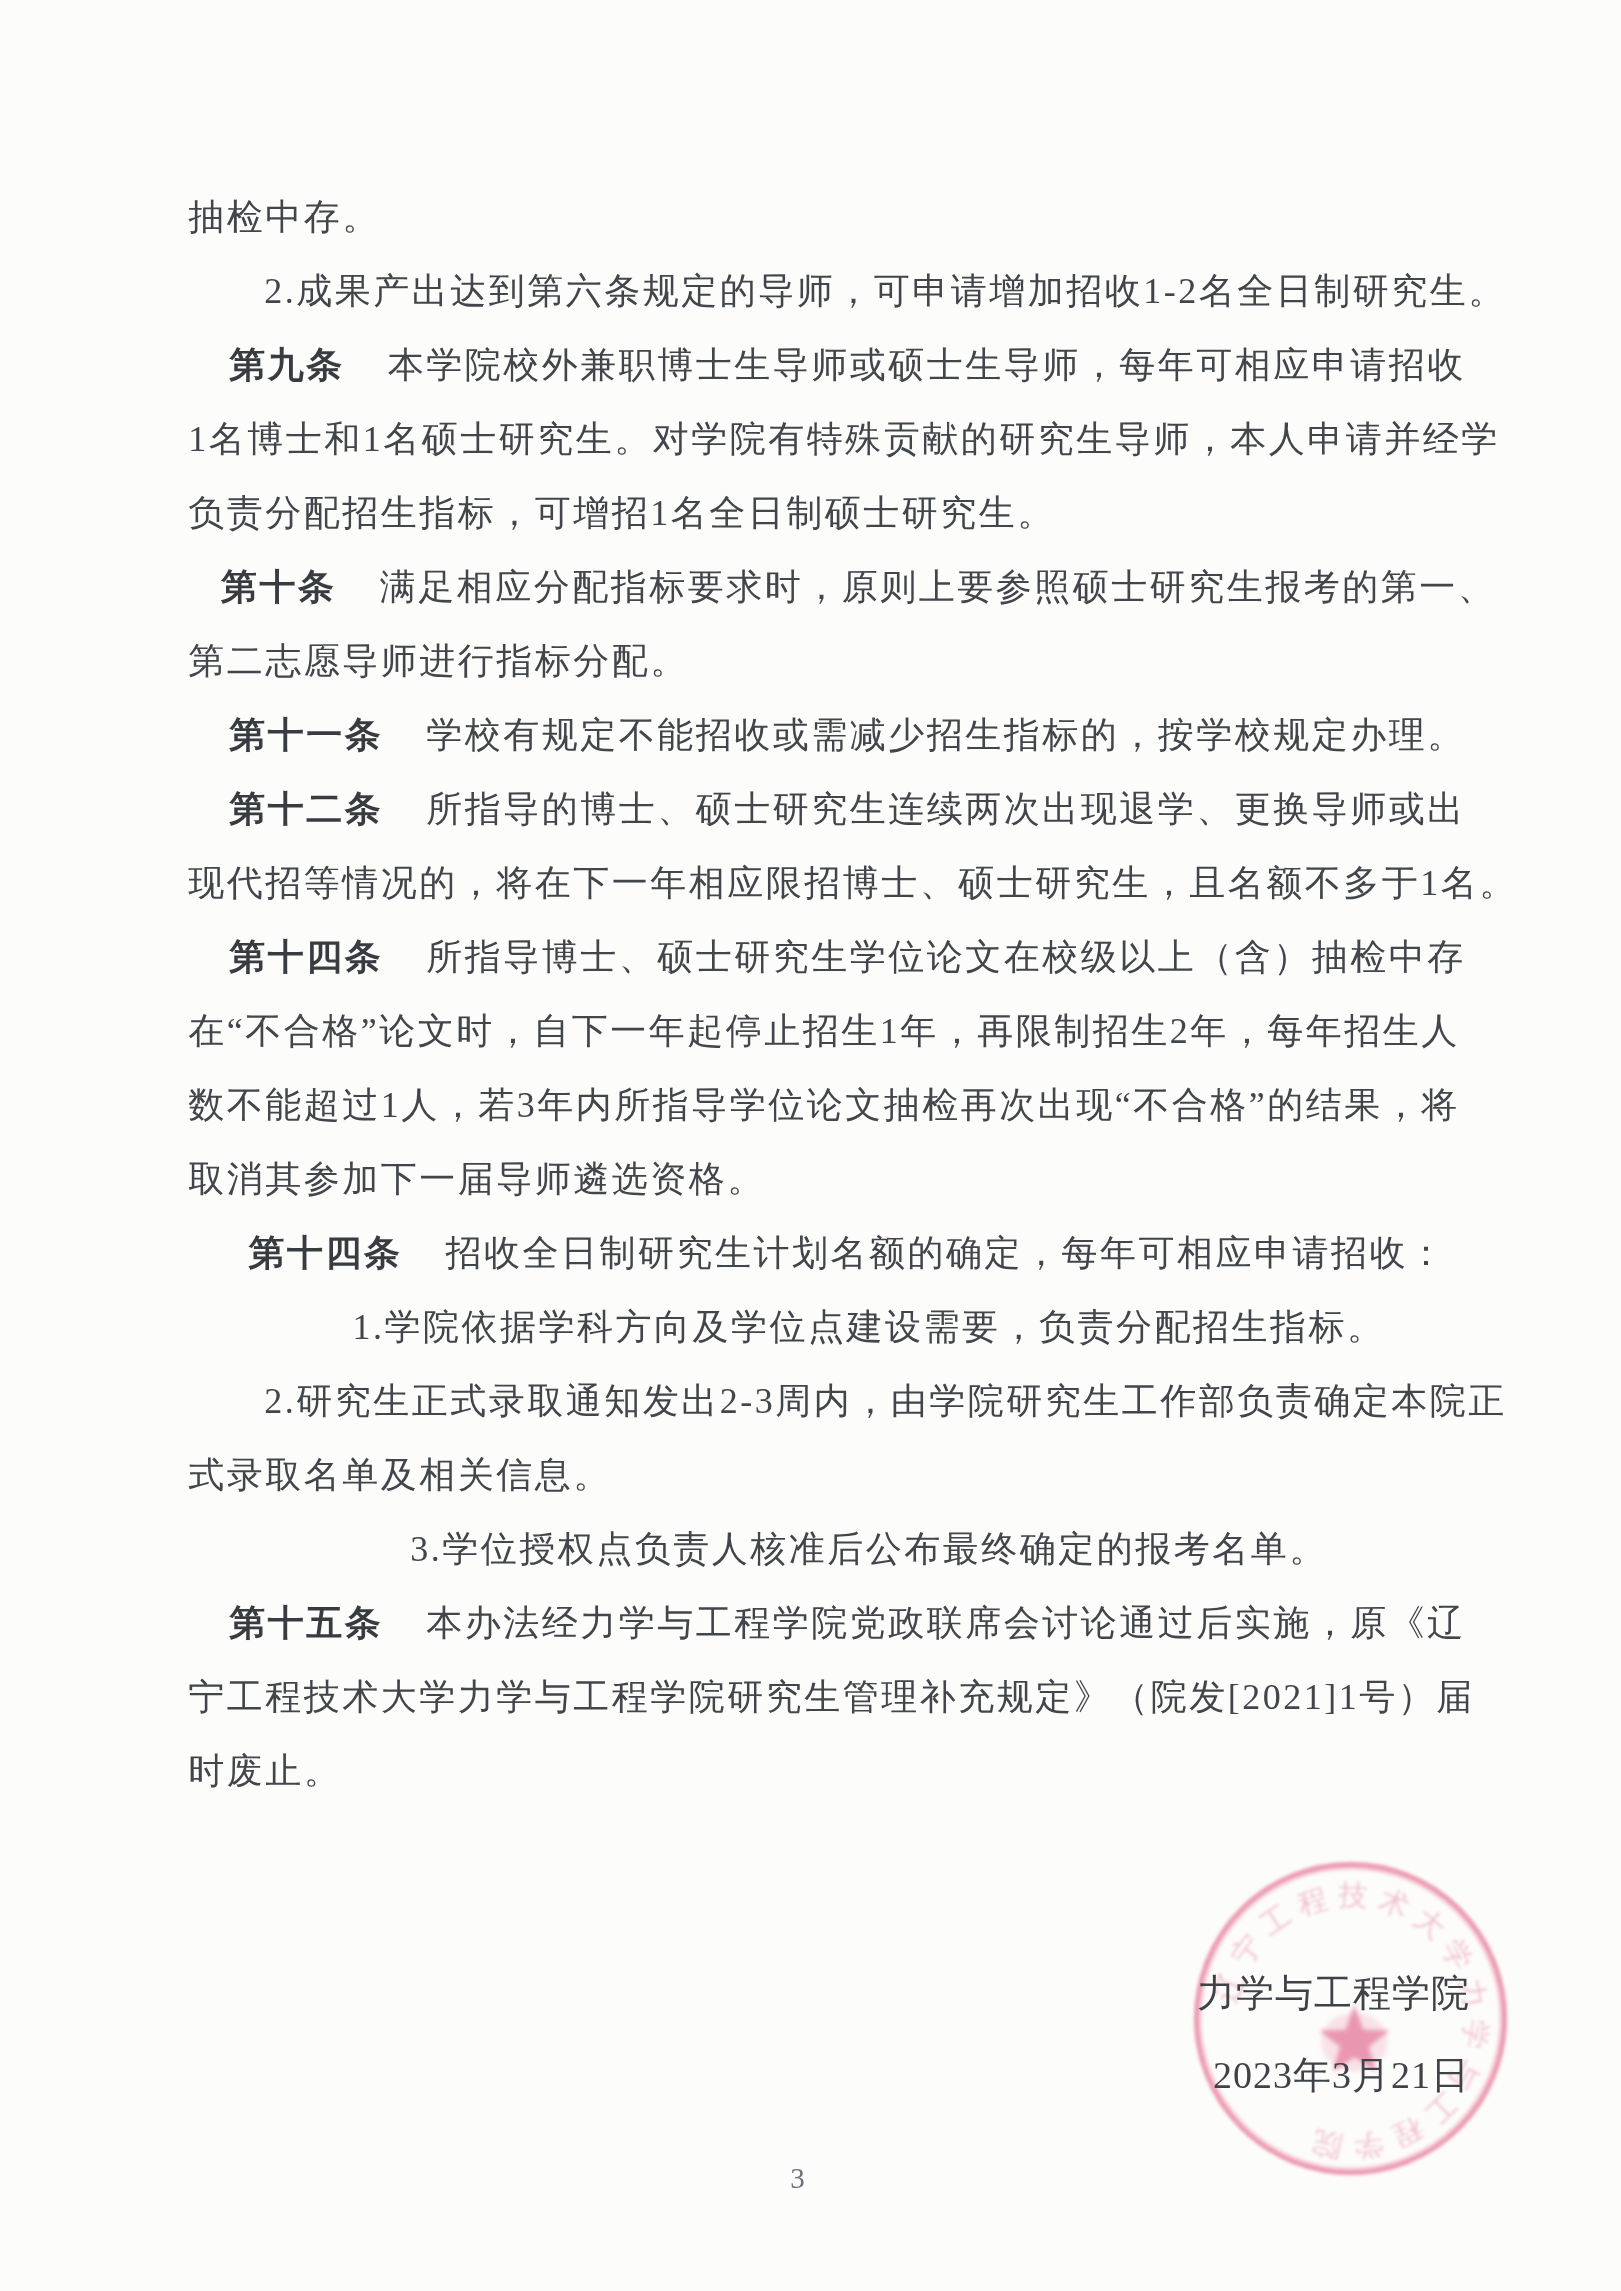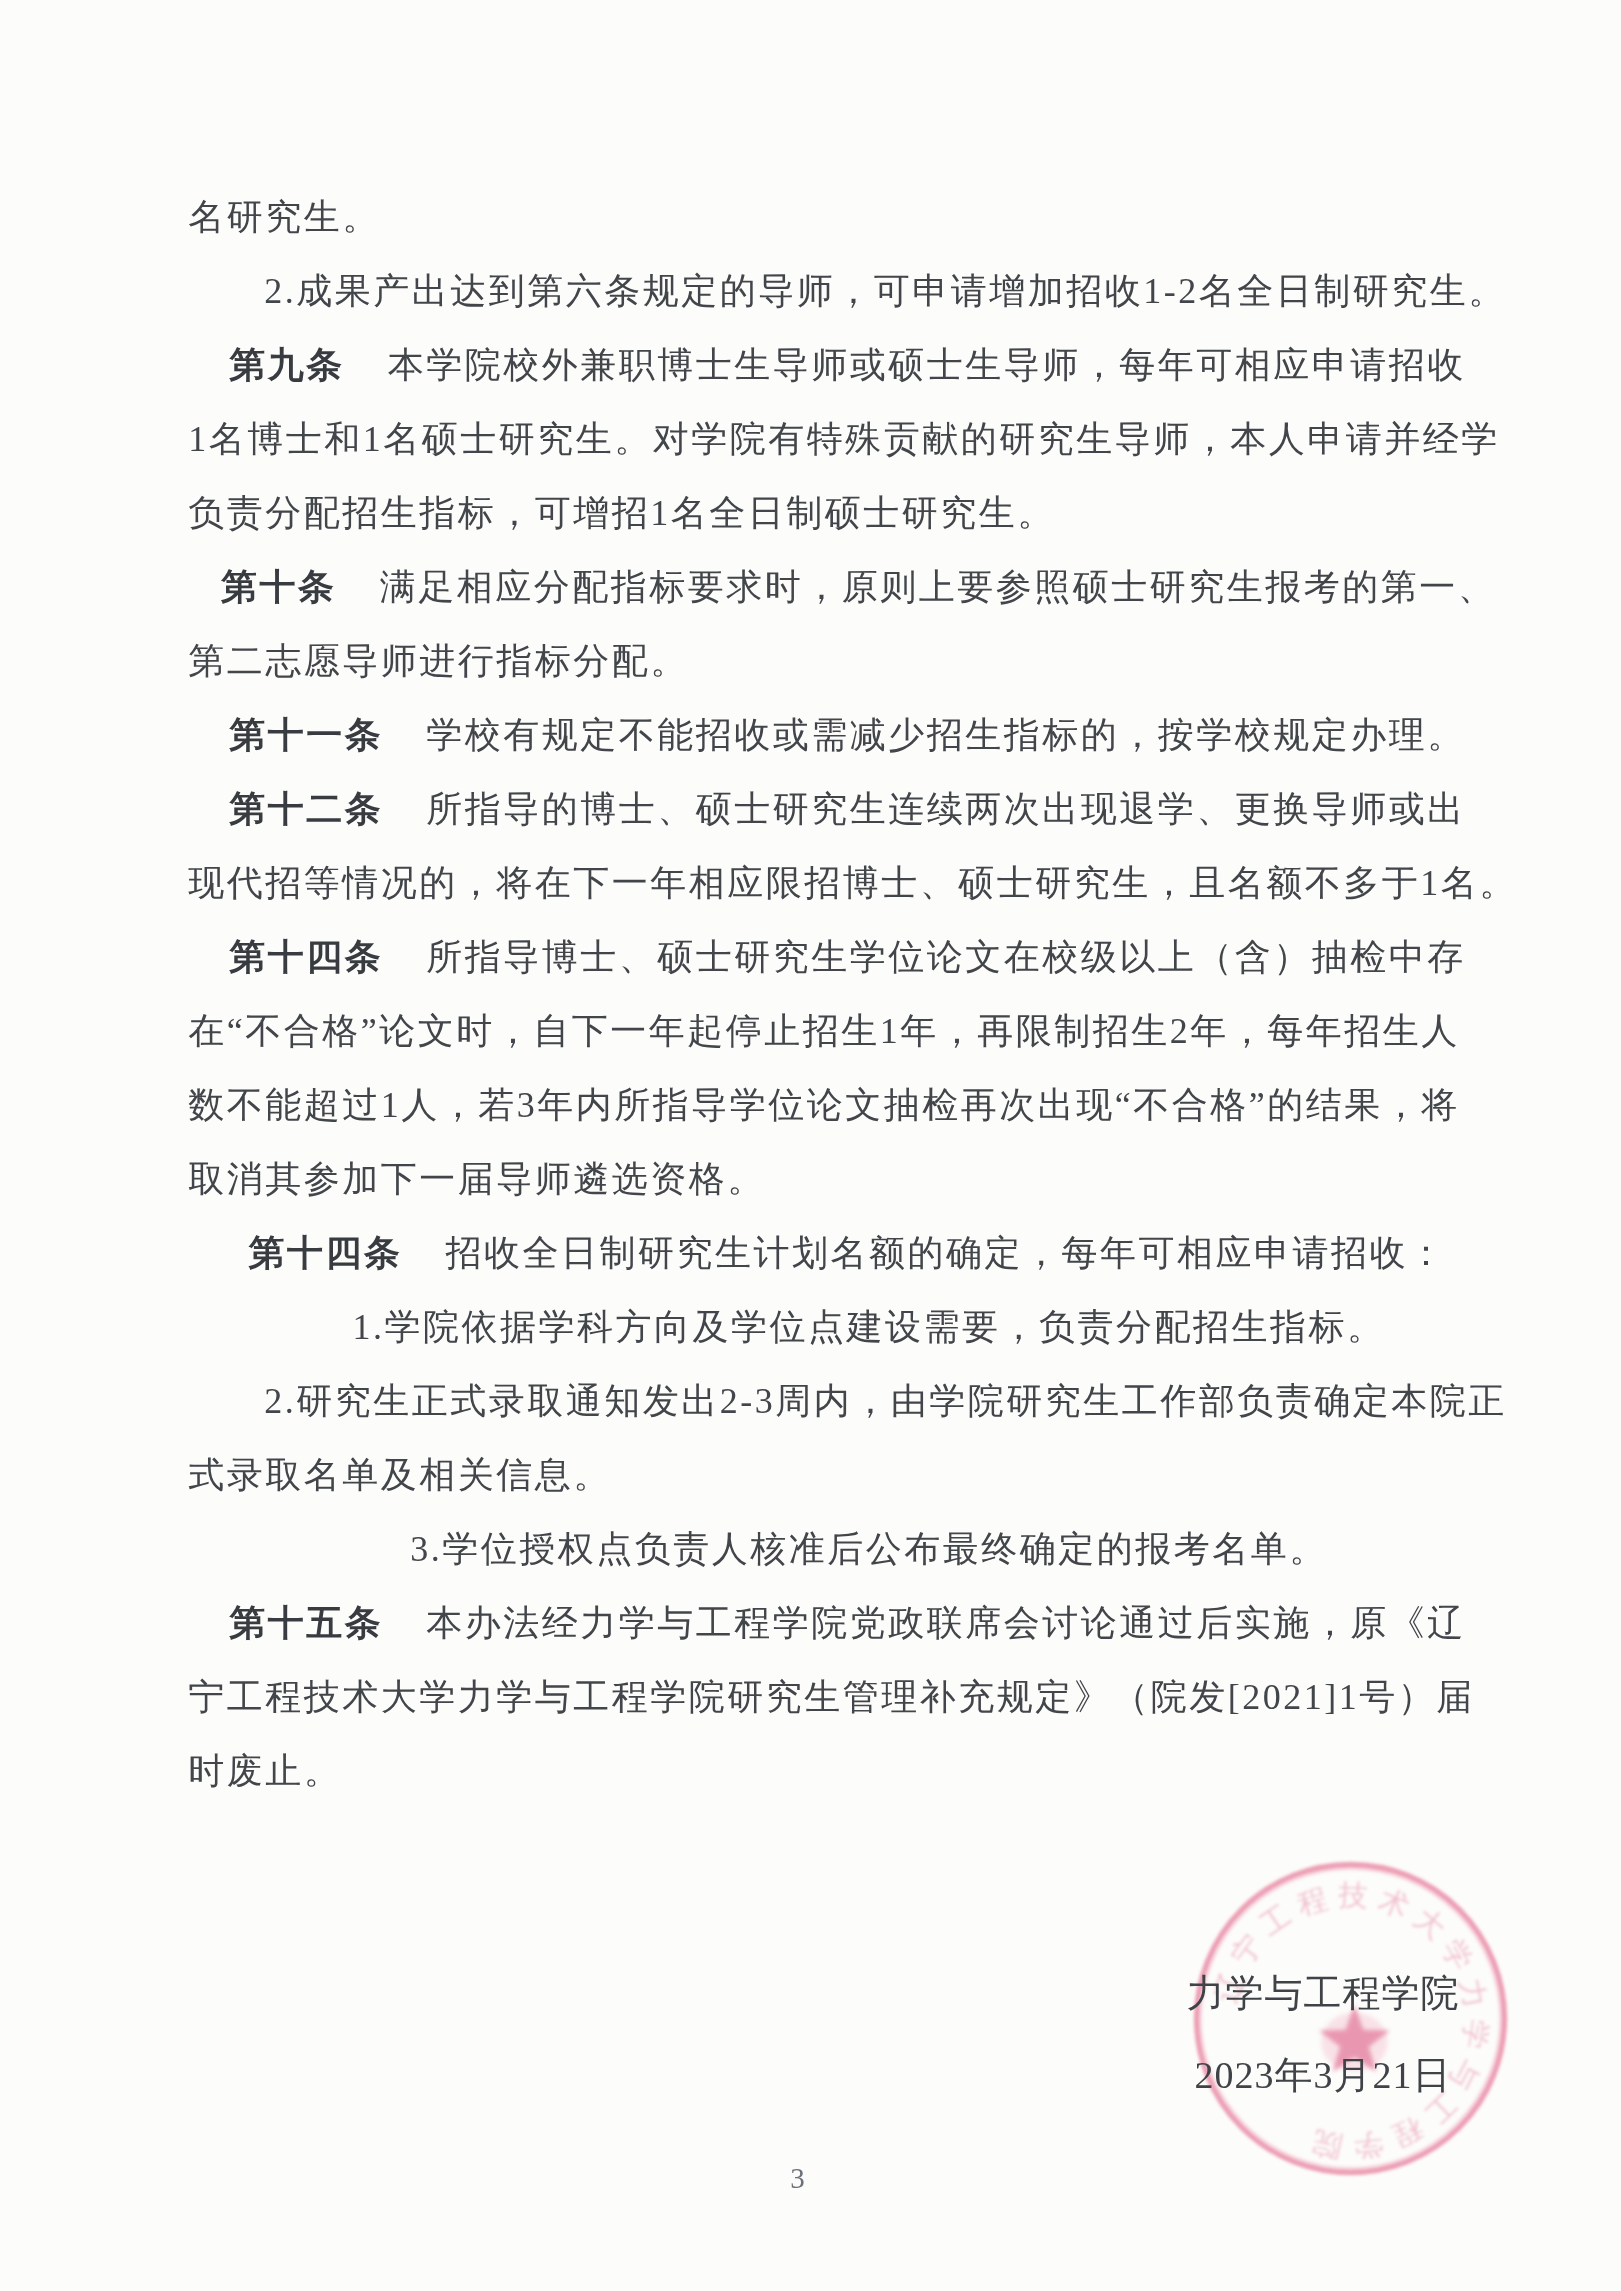--- a/index.html
+++ b/index.html
@@ -30,21 +30,21 @@
   .para-head {
     font-weight: bold;
     color: #383c41;
     margin-right: 1.2em;
   }
   .signature {
     position: absolute;
     left: 1176px;
     top: 1968px;
     width: 294px;
-    text-align: center;
+    text-align: right;
     font-size: 38px;
     letter-spacing: 1px;
     color: #3f4347;
     z-index: 3;
   }
   .signature .sig-org { display: block; }
   .signature .sig-date { display: block; margin-top: 31px; }
   .page-number {
     position: absolute;
     left: 0;
@@ -64,21 +64,21 @@
     z-index: 2;
     pointer-events: none;
   }
 </style>
 </head>
 <body>
 
 <div class="page">
 
   <div class="doc-body">
-    <div class="text-line"><span class="para-head"></span><span>名研究生。</span></div>
+    <div class="text-line"><span class="para-head"></span><span>抽检中存。</span></div>
     <div class="text-line indent"><span class="para-head"></span><span>2.成果产出达到第六条规定的导师，可申请增加招收1-2名全日制研究生。</span></div>
     <div class="text-line indent"><span class="para-head">第九条</span><span>本学院校外兼职博士生导师或硕士生导师，每年可相应申请招收</span></div>
     <div class="text-line"><span class="para-head"></span><span>1名博士和1名硕士研究生。对学院有特殊贡献的研究生导师，本人申请并经学</span></div>
     <div class="text-line"><span class="para-head"></span><span>负责分配招生指标，可增招1名全日制硕士研究生。</span></div>
     <div class="text-line indent"><span class="para-head">第十条</span><span>满足相应分配指标要求时，原则上要参照硕士研究生报考的第一、</span></div>
     <div class="text-line"><span class="para-head"></span><span>第二志愿导师进行指标分配。</span></div>
     <div class="text-line indent"><span class="para-head">第十一条</span><span>学校有规定不能招收或需减少招生指标的，按学校规定办理。</span></div>
     <div class="text-line indent"><span class="para-head">第十二条</span><span>所指导的博士、硕士研究生连续两次出现退学、更换导师或出</span></div>
     <div class="text-line"><span class="para-head"></span><span>现代招等情况的，将在下一年相应限招博士、硕士研究生，且名额不多于1名。</span></div>
     <div class="text-line indent"><span class="para-head">第十四条</span><span>所指导博士、硕士研究生学位论文在校级以上（含）抽检中存</span></div>

